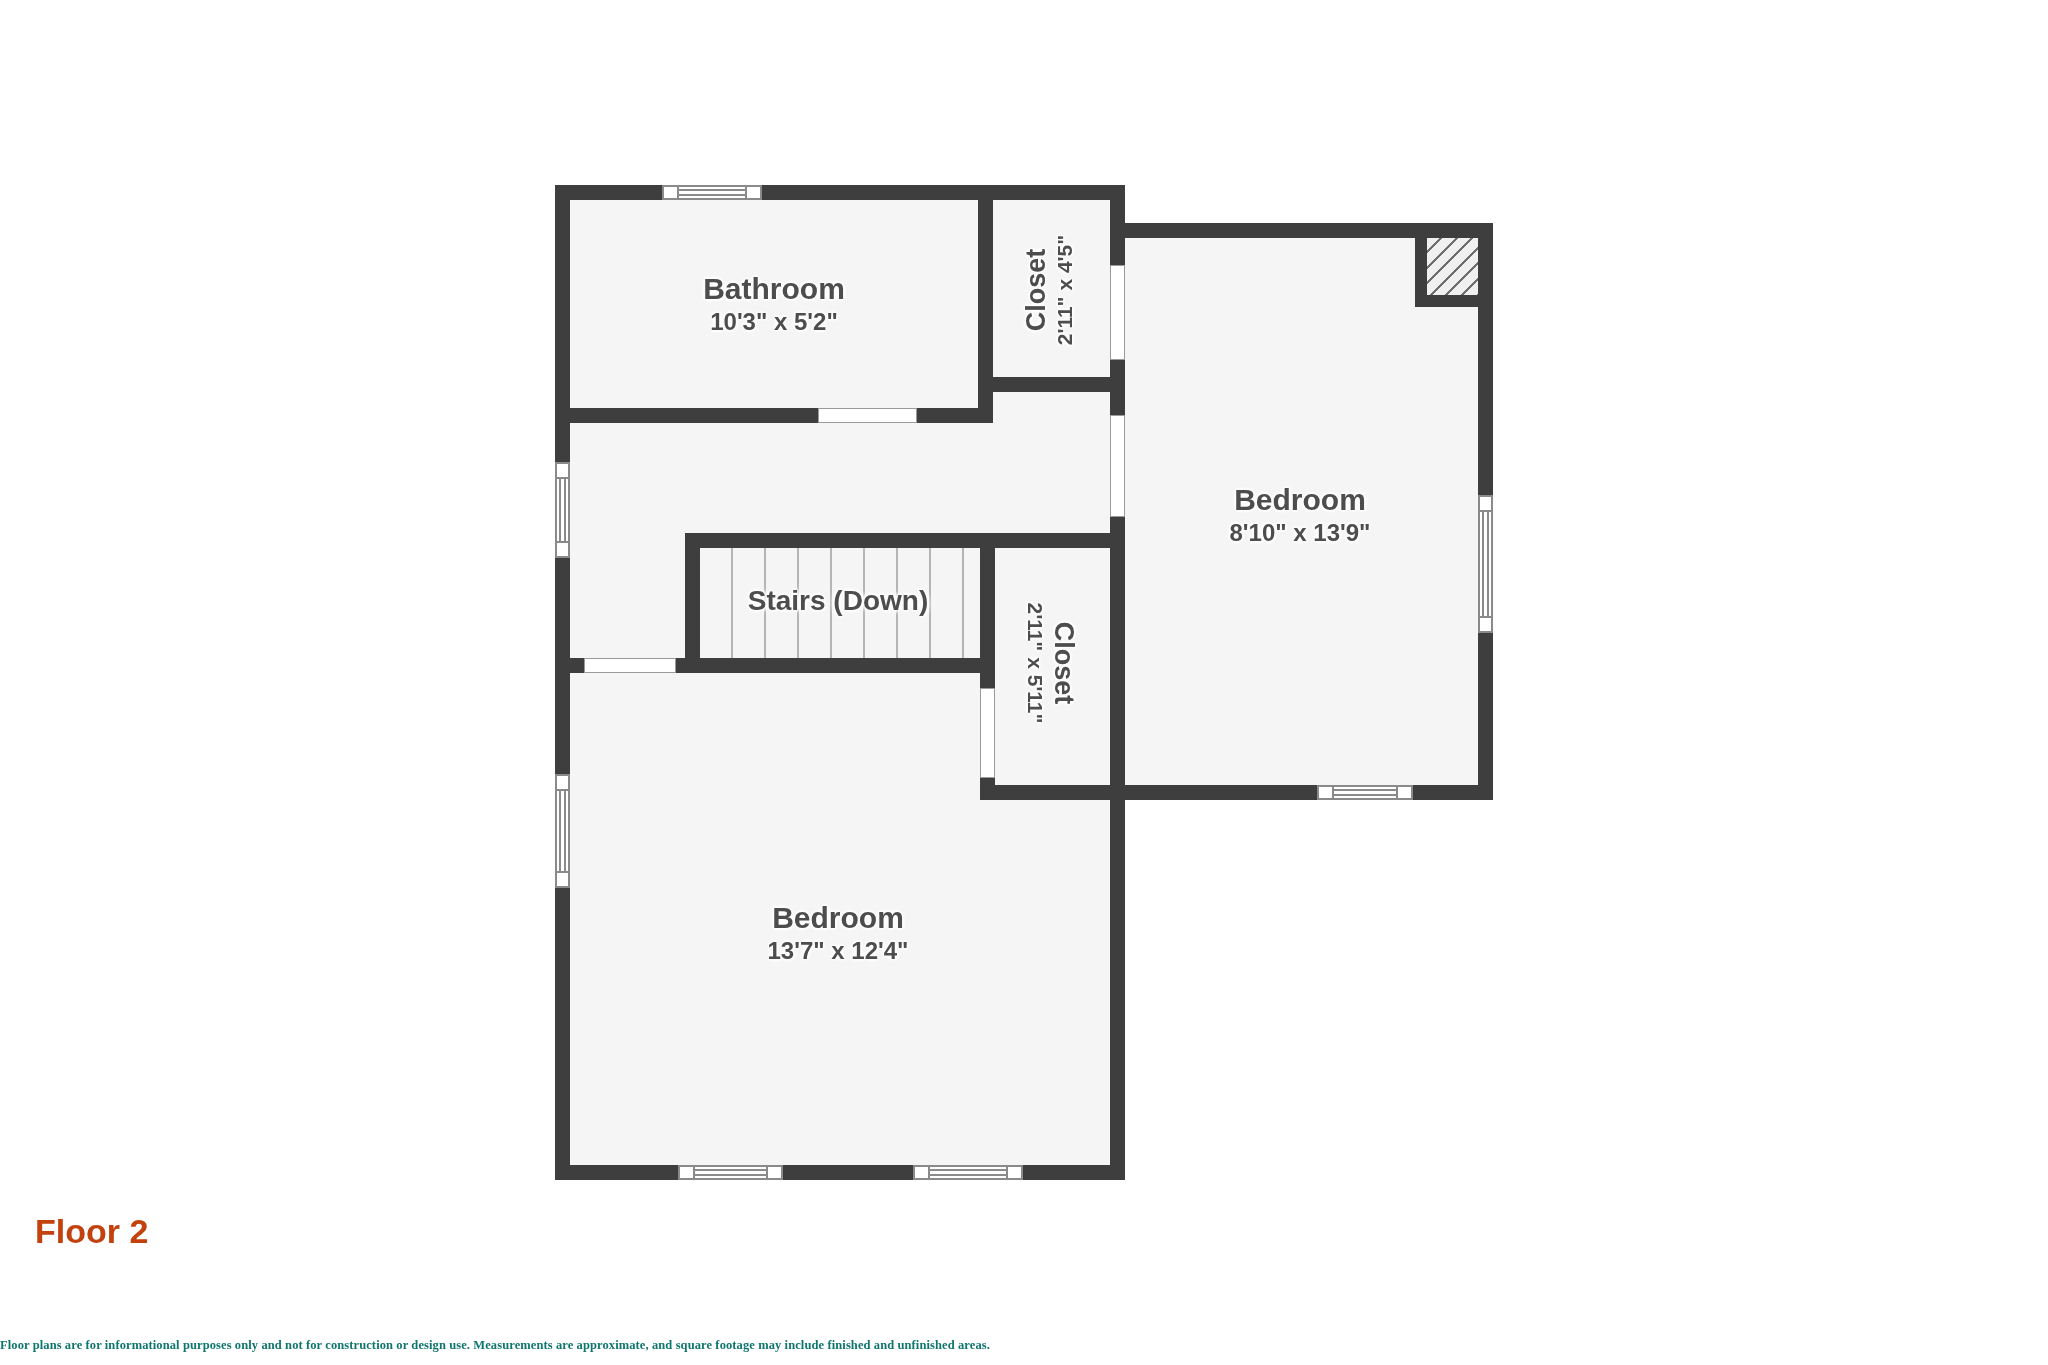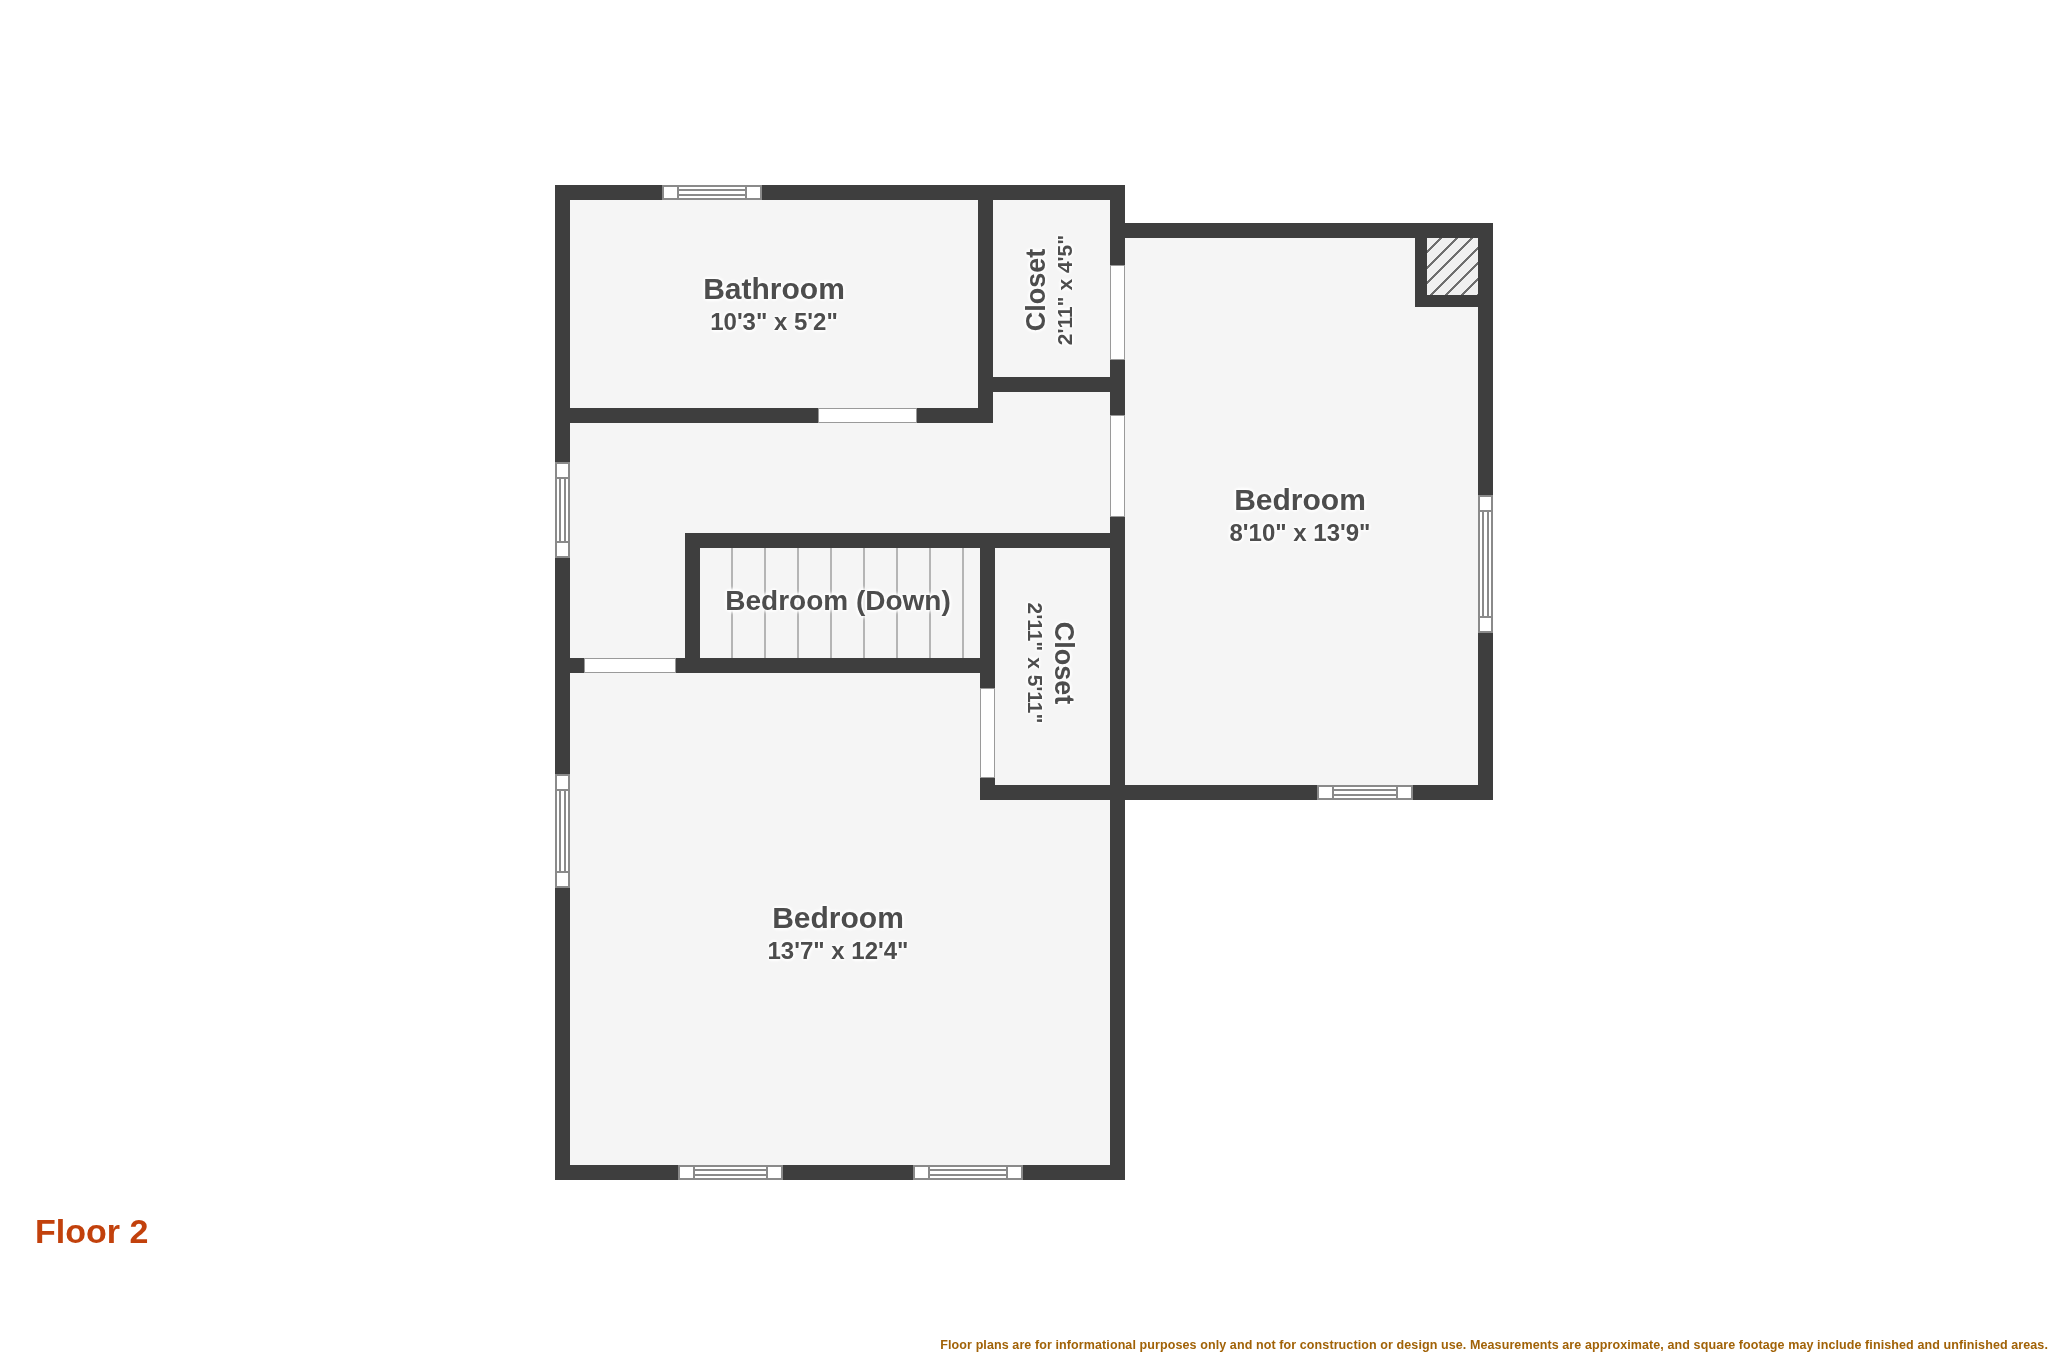--- a/index.html
+++ b/index.html
@@ -41,22 +41,22 @@
   .lbl .dims{font-size:24px;line-height:1.25;}
   .lbl.small .name{font-size:27px;}
   .lbl.small .dims{font-size:21px;}
   .lbl.stairs{font-size:28px;}
   .rot-ccw{transform:translate(-50%,-50%) rotate(-90deg);}
   .rot-cw{transform:translate(-50%,-50%) rotate(90deg);}
   #floor-label{
     position:absolute;left:35px;top:1212px;font-size:34px;font-weight:bold;color:#c2410c;
   }
   #disclaimer{
-    position:absolute;left:0;right:0;top:1338px;text-align:right;
-    font-size:12.5px;font-weight:bold;color:#a16207;letter-spacing:0.1px;
+    position:absolute;left:0;right:0;top:1338px;text-align:left;
+    font-size:12.5px;font-weight:bold;color:#0f766e;letter-spacing:0.1px;font-family:Liberation Serif, serif;
   }
 </style>
 </head>
 <body>
 
 <div id="canvas">
 
   <div class="fill" style="left:570px;top:200px;width:540px;height:965px;"></div>
   <div class="fill" style="left:1125px;top:238px;width:353px;height:547px;"></div>
 
@@ -138,21 +138,21 @@
   <div class="lbl small rot-ccw" style="left:1049px;top:290px;">
     <div class="name">Closet</div>
     <div class="dims">2'11" x 4'5"</div>
   </div>
 
   <div class="lbl" style="left:1300px;top:515px;">
     <div class="name">Bedroom</div>
     <div class="dims">8'10" x 13'9"</div>
   </div>
 
-  <div class="lbl stairs" style="left:838px;top:601px;">Bedroom (Down)</div>
+  <div class="lbl stairs" style="left:838px;top:601px;">Stairs (Down)</div>
 
   <div class="lbl small rot-cw" style="left:1051px;top:663px;">
     <div class="name">Closet</div>
     <div class="dims">2'11" x 5'11"</div>
   </div>
 
   <div class="lbl" style="left:838px;top:933px;">
     <div class="name">Bedroom</div>
     <div class="dims">13'7" x 12'4"</div>
   </div>

